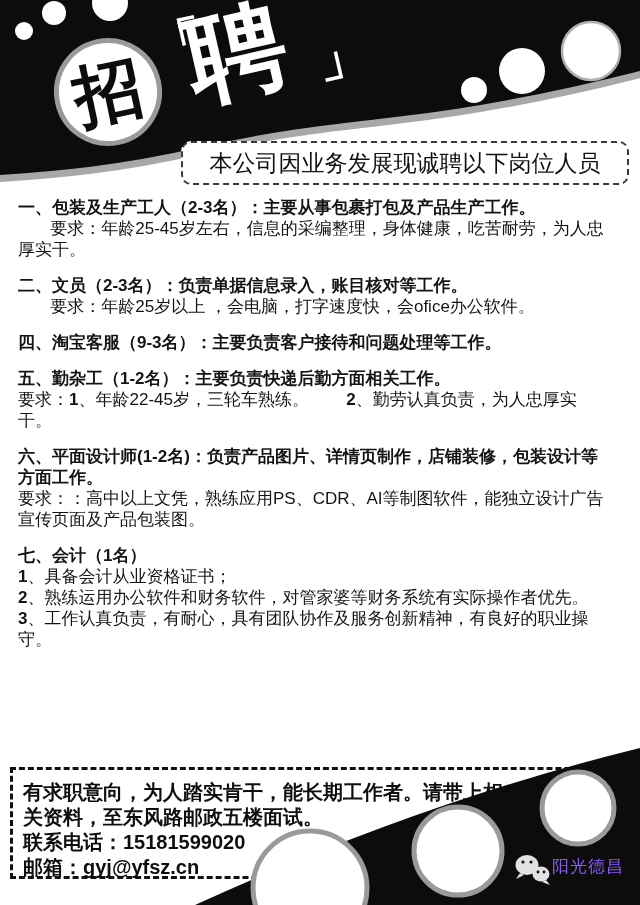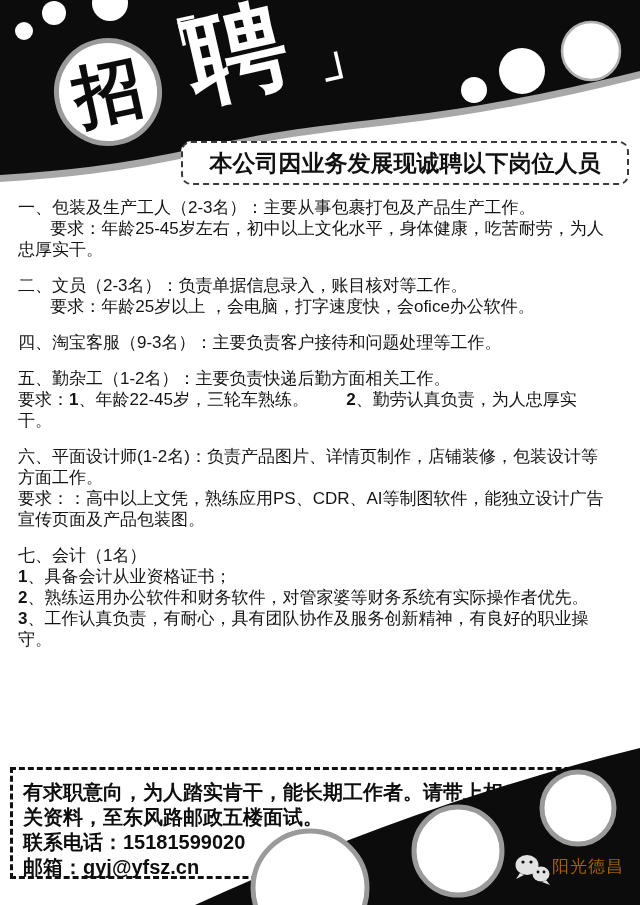--- a/index.html
+++ b/index.html
@@ -28,48 +28,48 @@
   .bracket-l{left:152px;top:18px;transform:rotate(-13deg);}
   .bracket-r{left:316px;top:28px;transform:rotate(-13deg);}
 
   
   .title-box{
     left:181px;top:141px;width:444px;height:40px;
     border:2px dashed #3a3a3a;border-radius:10px;
     display:flex;align-items:center;justify-content:center;
     background:#ffffff;
   }
-  .title-box span{font-size:23px;font-weight:bold;color:#111;white-space:nowrap;}
+  .title-box span{font-size:23px;font-weight:normal;color:#111;white-space:nowrap;}
 
   
   .body-text{left:18px;top:197px;width:592px;font-size:17px;line-height:21px;}
   .body-text p{margin:0;}
   .sec{margin-bottom:15px;}
   .sec:last-child{margin-bottom:0;}
-  .hd{font-weight:normal;}
+  .hd{font-weight:bold;}
   .indent-lg{text-indent:1.9em;}
   .indent-sm{text-indent:0.7em;}
   .req-gap{margin-top:10px;}
   .num{font-weight:bold;}
   .g2{margin-left:1.8em;}
   .g15{margin-left:1.2em;}
   .g25{margin-left:2.2em;}
 
   
   .contact-box{
     left:10px;top:767px;width:614px;height:112px;
     border:3px dashed #111;background:transparent;
     padding:10px 0 0 10px;box-sizing:border-box;
   }
   .contact-box .cline{font-size:20px;font-weight:bold;line-height:25px;color:#0e0e0e;white-space:nowrap;}
 
   
   .wedge{left:0;top:740px;width:640px;height:165px;pointer-events:none;}
   .watermark{
-    left:552px;top:858px;color:#a16207;font-size:17px;line-height:1;
+    left:552px;top:858px;color:#8b5cf6;font-size:17px;line-height:1;
     letter-spacing:1px;white-space:nowrap;
   }
 </style>
 </head>
 <body>
 
 <div class="abs banner">
   <svg width="640" height="200" viewBox="0 0 640 200">
 
     <path d="M-10,-10 H650 V72 C560,95 480,111 400,120 C330,128 280,133 200,151 C120,169 60,175 -10,179 Z" fill="#0c0c0c" stroke="#a8a8a8" stroke-width="7"></path>
@@ -91,21 +91,21 @@
 </div>
 
 <div class="abs title-box">
   <span>本公司因业务发展现诚聘以下岗位人员</span>
 </div>
 
 <div class="abs body-text">
 
   <div class="sec">
     <p class="hd">一、包装及生产工人（2-3名）：主要从事包裹打包及产品生产工作。</p>
-    <p class="indent-lg">要求：年龄25-45岁左右，初中以上文化水平，身体健康，吃苦耐劳，为人忠厚实干。</p>
+    <p class="indent-lg">要求：年龄25-45岁左右，信息的采编整理，身体健康，吃苦耐劳，为人忠厚实干。</p>
   </div>
 
   <div class="sec">
     <p class="hd">二、文员（2-3名）：负责单据信息录入，账目核对等工作。</p>
     <p class="indent-lg">要求：年龄25岁以上 ，会电脑，打字速度快，会ofice办公软件。</p>
   </div>
 
 
   <div class="sec">
     <p class="hd">四、淘宝客服（9-3名）：主要负责客户接待和问题处理等工作。</p>

